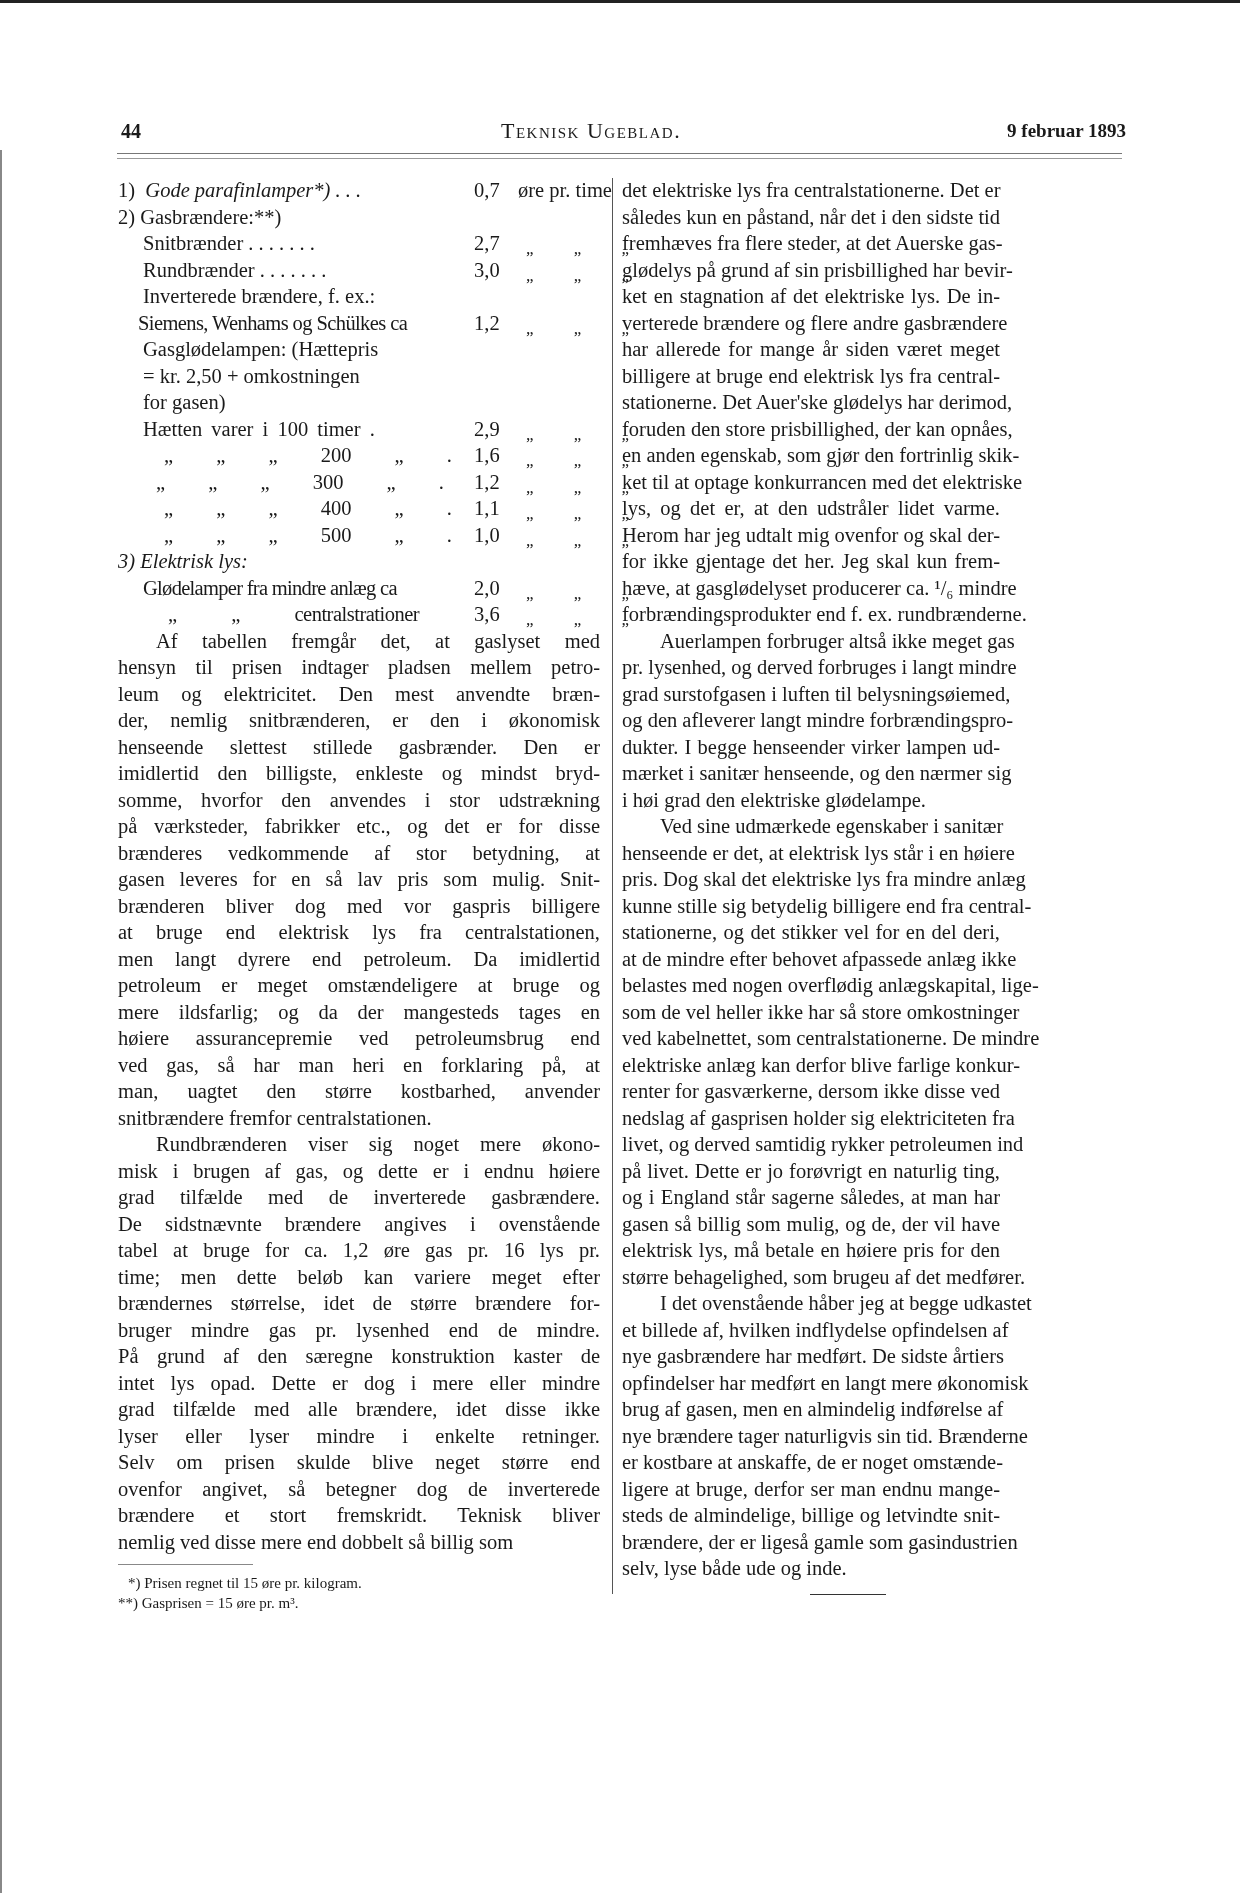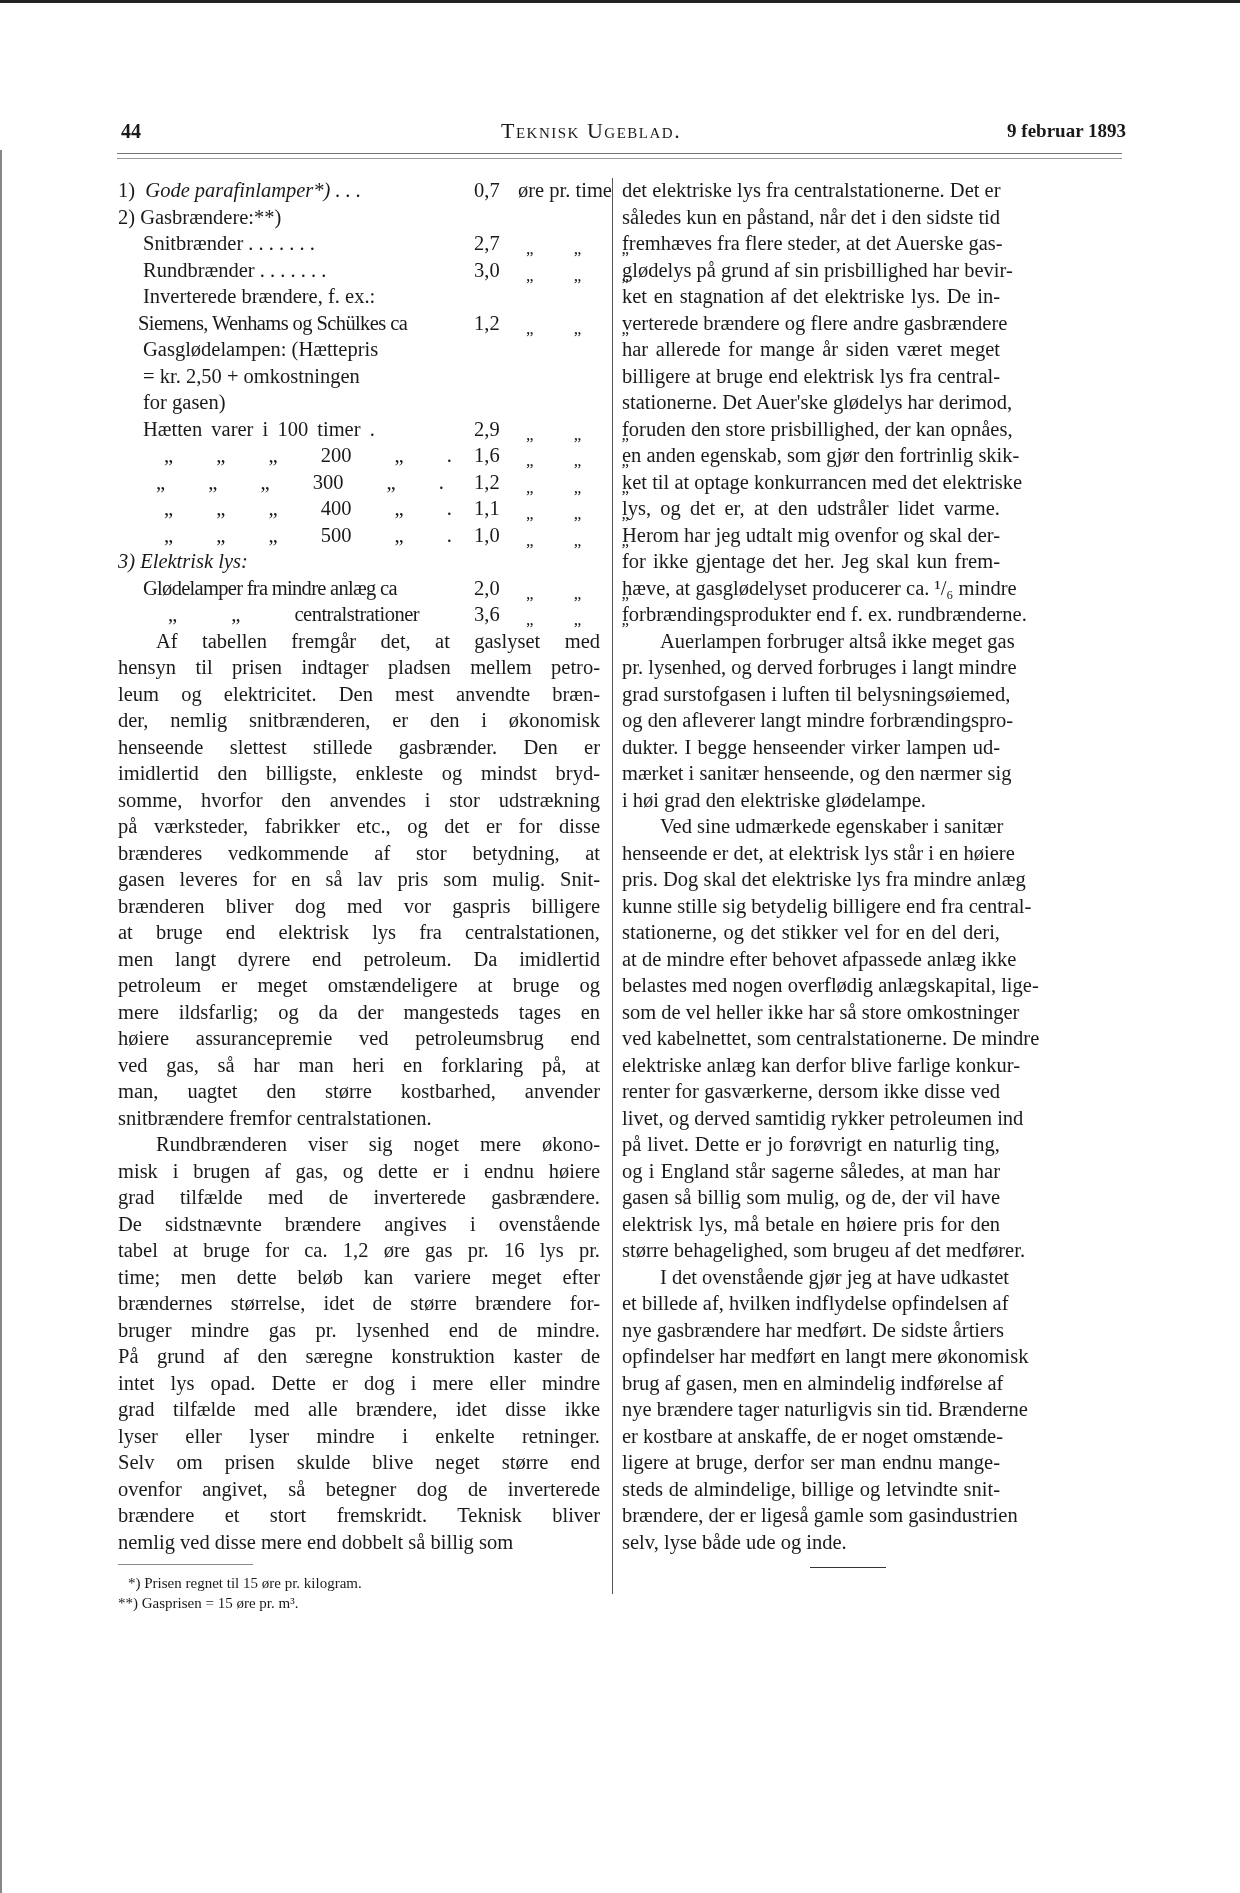--- a/index.html
+++ b/index.html
@@ -204,29 +204,30 @@
       <span class="line">henseende er det, at elektrisk lys står i en høiere</span>
       <span class="line">pris. Dog skal det elektriske lys fra mindre anlæg</span>
       <span class="line">kunne stille sig betydelig billigere end fra central-</span>
       <span class="line">stationerne, og det stikker vel for en del deri,</span>
       <span class="line">at de mindre efter behovet afpassede anlæg ikke</span>
       <span class="line">belastes med nogen overflødig anlægskapital, lige-</span>
       <span class="line">som de vel heller ikke har så store omkostninger</span>
       <span class="line">ved kabelnettet, som centralstationerne. De mindre</span>
       <span class="line">elektriske anlæg kan derfor blive farlige konkur-</span>
       <span class="line">renter for gasværkerne, dersom ikke disse ved</span>
+      <span class="line">nedslag af gasprisen holder sig elektriciteten fra</span>
       <span class="line">livet, og derved samtidig rykker petroleumen ind</span>
       <span class="line">på livet. Dette er jo forøvrigt en naturlig ting,</span>
       <span class="line">og i England står sagerne således, at man har</span>
       <span class="line">gasen så billig som mulig, og de, der vil have</span>
       <span class="line">elektrisk lys, må betale en høiere pris for den</span>
       <span class="line last">større behagelighed, som brugeu af det medfører.</span>
     </div>
   <div id="rp3">
-      <span class="line" style="padding-left: 38px;">I det ovenstående gjør jeg at have udkastet</span>
+      <span class="line" style="padding-left: 38px;">I det ovenstående håber jeg at begge udkastet</span>
       <span class="line">et billede af, hvilken indflydelse opfindelsen af</span>
       <span class="line">nye gasbrændere har medført. De sidste årtiers</span>
       <span class="line">opfindelser har medført en langt mere økonomisk</span>
       <span class="line">brug af gasen, men en almindelig indførelse af</span>
       <span class="line">nye brændere tager naturligvis sin tid. Brænderne</span>
       <span class="line">er kostbare at anskaffe, de er noget omstænde-</span>
       <span class="line">ligere at bruge, derfor ser man endnu mange-</span>
       <span class="line">steds de almindelige, billige og letvindte snit-</span>
       <span class="line">brændere, der er ligeså gamle som gasindustrien</span>
       <span class="line last">selv, lyse både ude og inde.</span>

